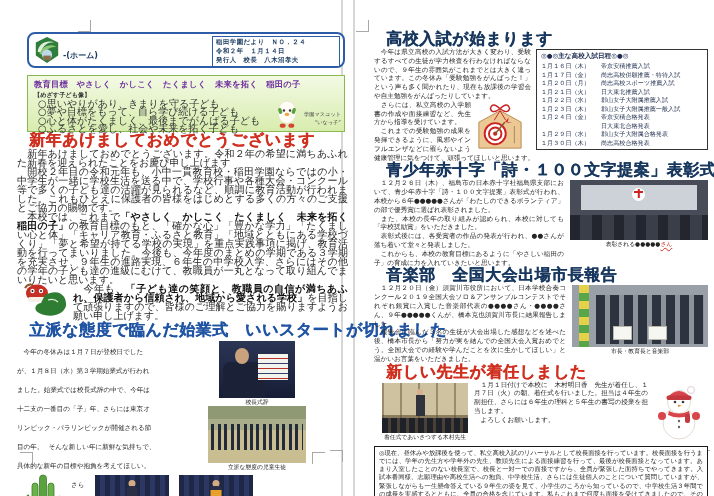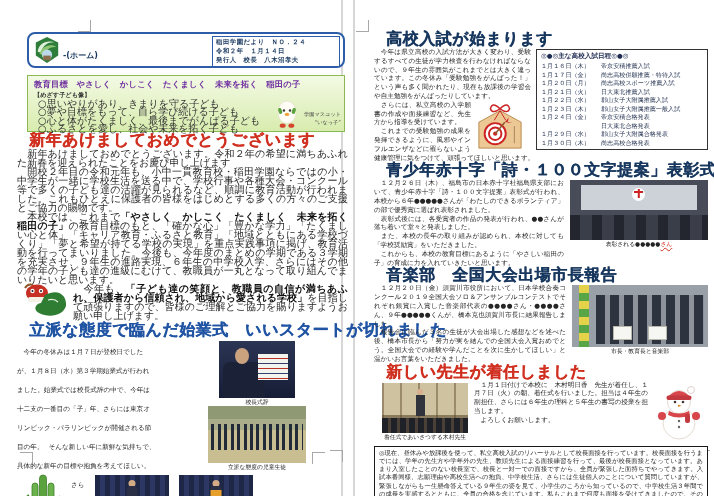--- a/index.html
+++ b/index.html
@@ -318,22 +318,22 @@
         <div class="photo pha">
           <div class="screen"></div>
             <div class="rc"></div>
             <div class="rcv"></div>
             <div class="rch"></div>
             <div class="band"></div>
         </div>
         <figcaption><span>表彰される●●●●●</span><span class="san">さん</span></figcaption>
       </figure>
       <p>　１２月２６日（木）、福島市の日本赤十字社福島県支部において、青少年赤十字「詩・１００文字提案」表彰式が行われ、本校から６年●●●●●さんが「わたしのできるボランティア」の部で優秀賞に選ばれ表彰されました。</p>
+      <p>　また、本校の長年の取り組みが認められ、本校に対しても「学校奨励賞」をいただきました。</p>
       <p>　表彰式後には、各受賞者の作品の発表が行われ、●●さんが落ち着いて堂々と発表しました。</p>
-      <p>　また、本校の長年の取り組みが認められ、本校に対しても「学校奨励賞」をいただきました。</p>
       <p>　これからも、本校の教育目標にあるように「やさしい稲田の子」の育成に力を入れていきたいと思います。</p>
     </div>
 
     <h2 class="hd navy">音楽部　全国大会出場市長報告</h2>
     <div class="s2wrap">
       <figure class="fig-r">
         <div class="photo phm">
           <div class="banner"></div>
             <div class="pcrowd"></div>
             <div class="cert1"></div>

